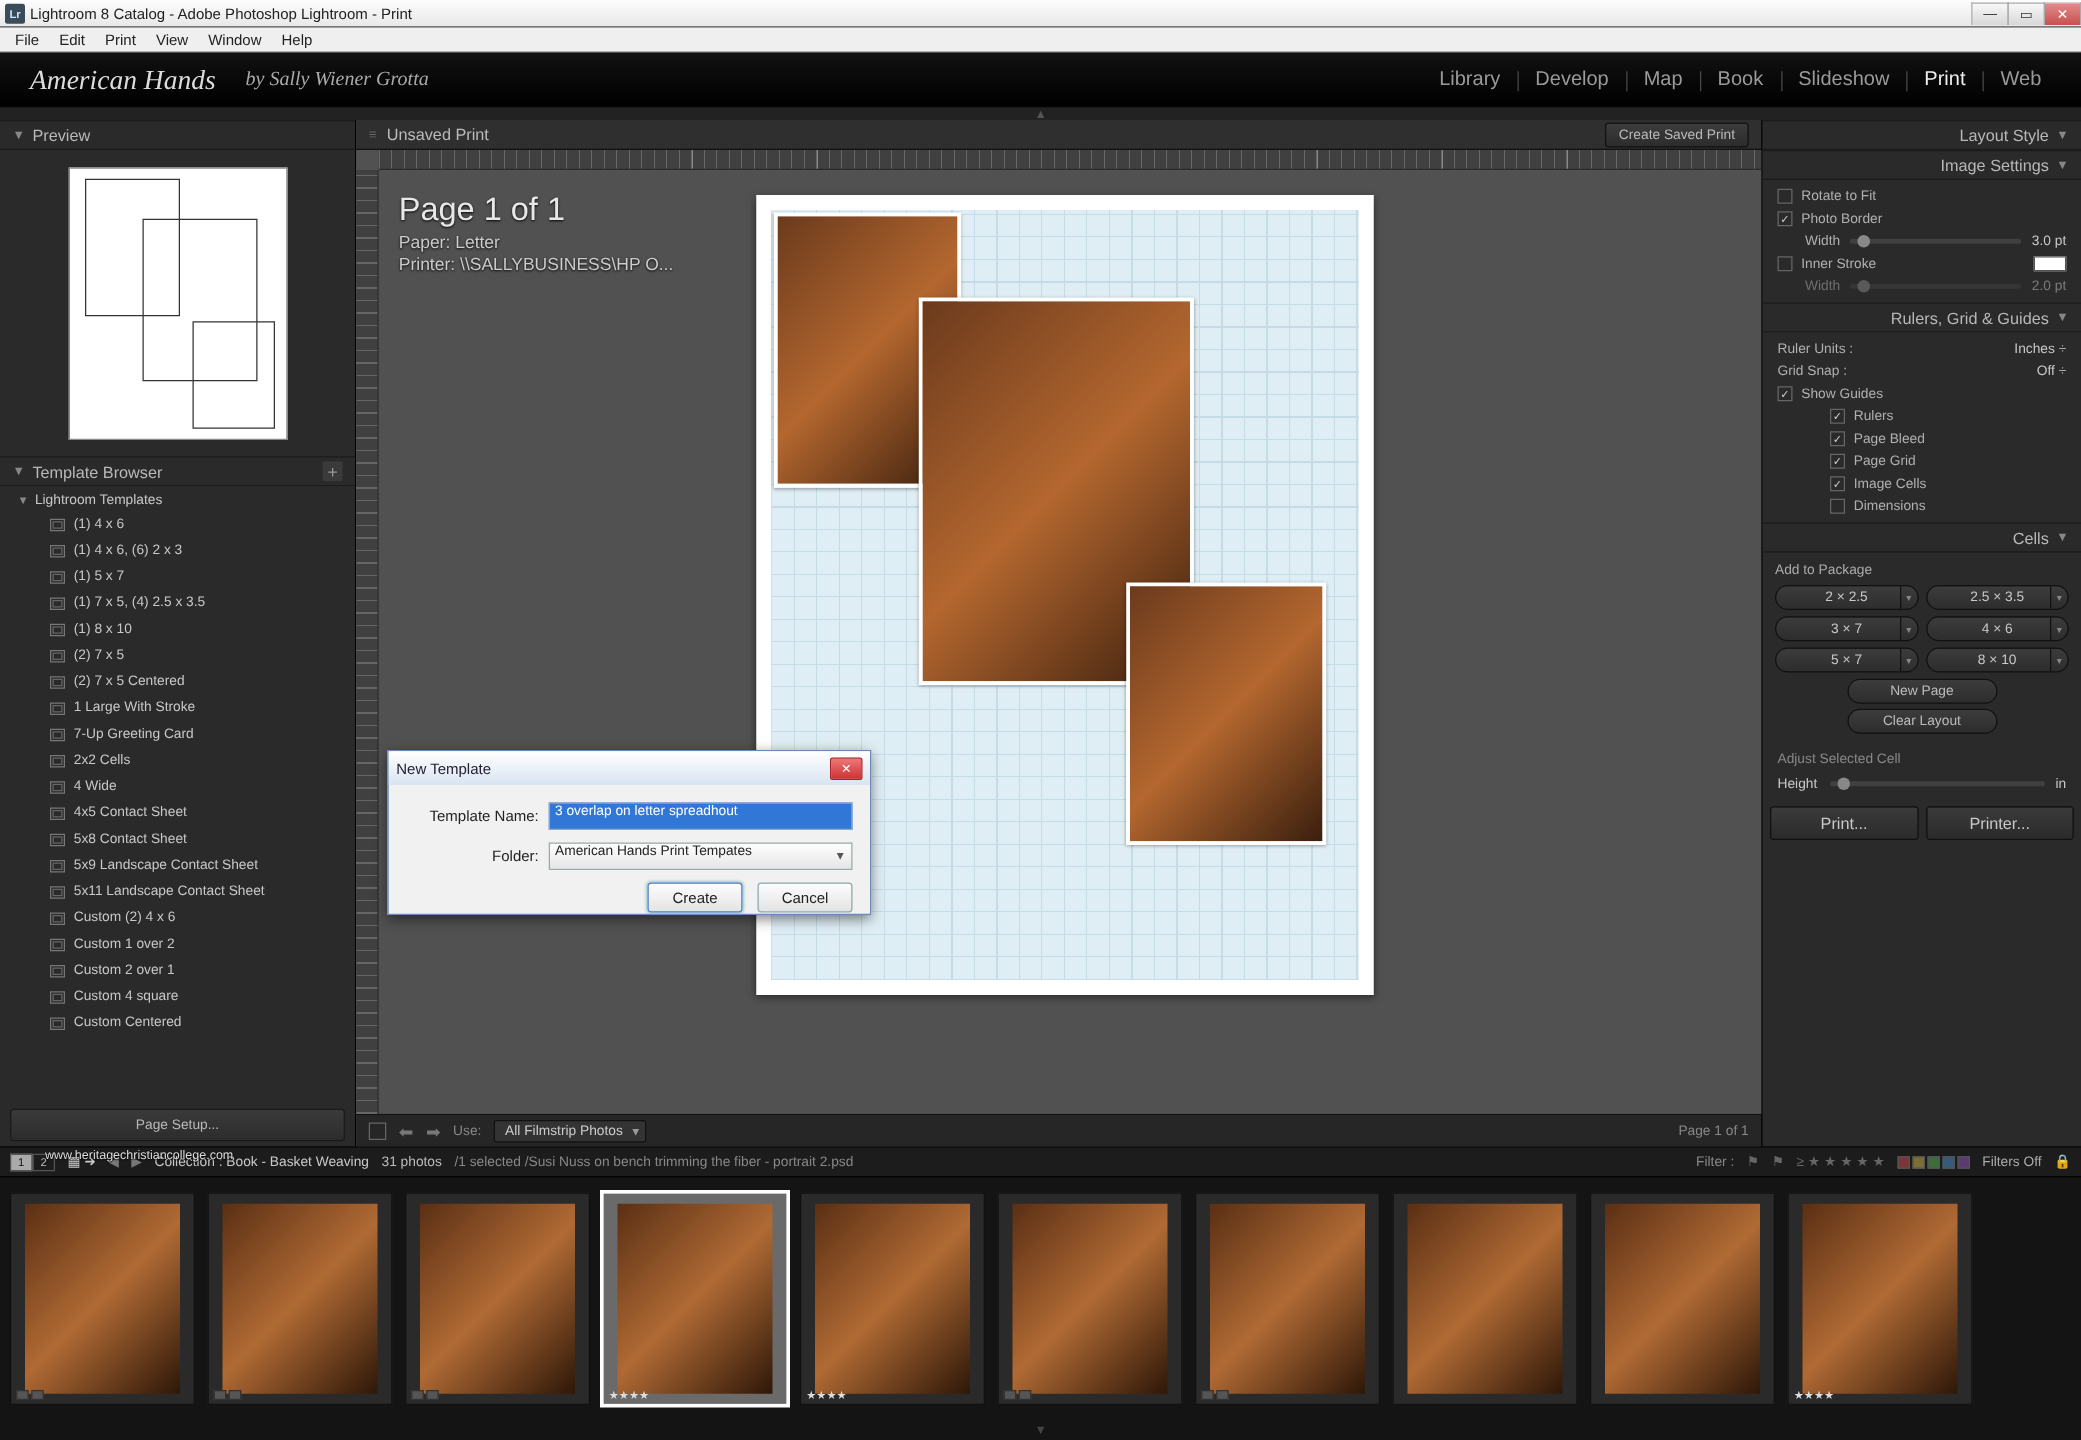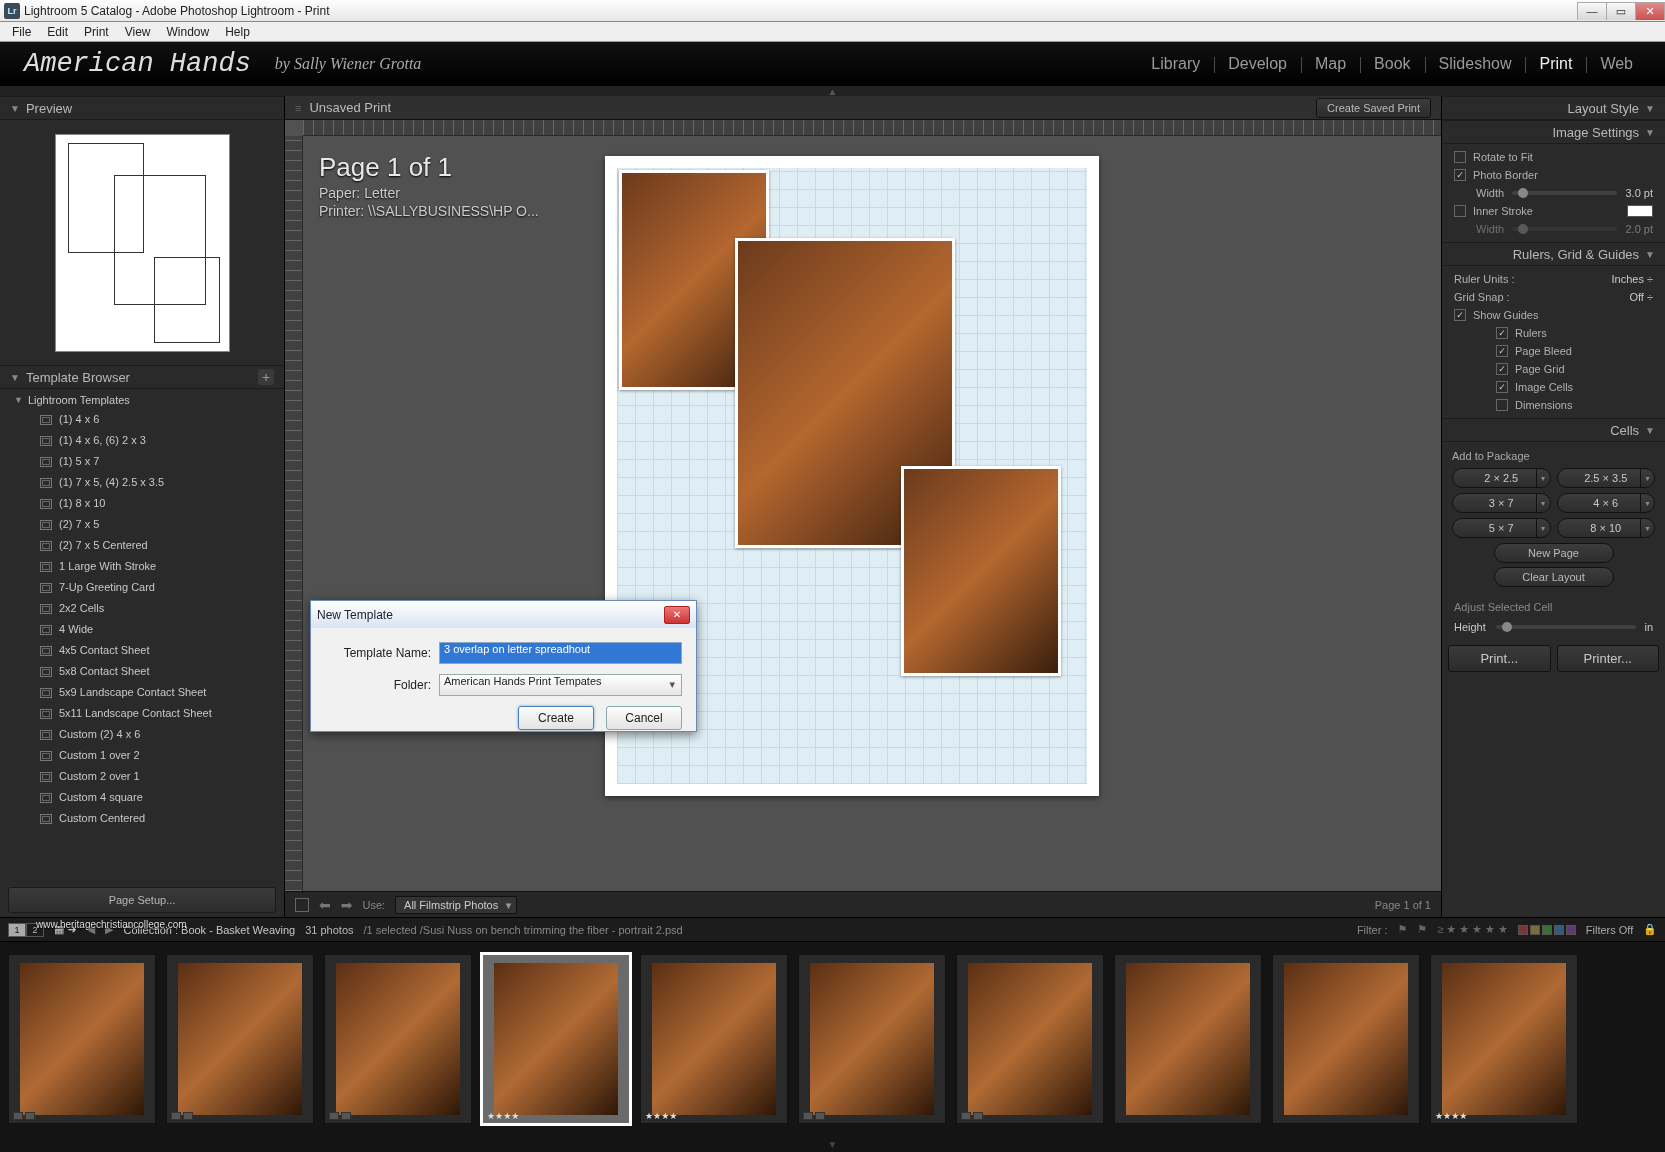--- a/index.html
+++ b/index.html
@@ -10,21 +10,21 @@
 .titlebar .title{color:#222;font-size:12px}
 .titlebar .spacer{flex:1}
 .win-btns{display:flex}
 .win-btn{width:30px;height:18px;background:linear-gradient(#f8f8f8,#d8d8d8);border:1px solid #aaa;border-bottom:none;margin-left:-1px;display:flex;align-items:center;justify-content:center;color:#333;font-size:11px}
 .win-btn.close{background:linear-gradient(#e28a8a,#c95050);color:#fff}
 
 .menubar{height:20px;background:#efefef;display:flex;align-items:center;padding:0 4px;border-bottom:1px solid #999}
 .menubar .mi{color:#222;padding:3px 8px;font-size:12px}
 
 .identrow{height:44px;background:linear-gradient(#111,#000);display:flex;align-items:center;padding:0 18px 0 24px;border-bottom:1px solid #000}
-.ident-main{font-family:Liberation Mono, monospace;font-size:27px;color:#ddd;font-style:italic}
+.ident-main{font-family:Liberation Serif, serif;font-size:22px;color:#ddd;font-style:italic}
 .ident-sub{font-family:"Brush Script MT","Segoe Script",cursive;font-size:16px;color:#aaa;margin-left:24px;font-style:italic}
 .identrow .spacer{flex:1}
 .modules{display:flex;align-items:center}
 .mod{color:#9a9a9a;font-size:16px;padding:0 14px;position:relative}
 .mod.sep:before{content:"";position:absolute;left:0;top:2px;height:16px;border-left:1px solid #4a4a4a}
 .mod.active{color:#eee;font-weight:500}
 
 .toparrow{height:10px;background:#222;display:flex;align-items:center;justify-content:center}
 .toparrow .tri{color:#555;font-size:10px}
 
@@ -64,21 +64,21 @@
 .photo{position:absolute;border:3px solid #fff;box-shadow:0 1px 3px rgba(0,0,0,.4);background:linear-gradient(135deg,#6b3a1c,#b4672f,#3a1e0d)}
 .toolbar2{height:26px;background:#262626;display:flex;align-items:center;padding:0 10px;border-top:1px solid #111;gap:10px}
 .toolbar2 .sq{width:14px;height:14px;border:1px solid #666}
 .toolbar2 .arrow{color:#777;font-size:14px}
 .toolbar2 .uselabel{color:#888}
 .toolbar2 .usesel{color:#ccc;background:#333;border:1px solid #111;padding:2px 18px 2px 8px;border-radius:2px;position:relative}
 .toolbar2 .usesel:after{content:"▾";position:absolute;right:5px;top:2px;color:#999}
 .toolbar2 .spacer{flex:1}
 .toolbar2 .pgof{color:#888}
 
-.rightpanel{width:224px;background:#2a2a2a;border-left:1px solid #000;display:flex;flex-direction:column;overflow:auto}
+.rightpanel{width:256px;background:#2a2a2a;border-left:1px solid #000;display:flex;flex-direction:column;overflow:auto}
 .rpanel-head{height:24px;background:#2a2a2a;display:flex;align-items:center;justify-content:flex-end;padding:0 10px;border-top:1px solid #1b1b1b;border-bottom:1px solid #1b1b1b}
 .rpanel-head .hname{color:#b8b8b8;font-size:13px}
 .rpanel-head .tri{color:#888;margin-left:6px;font-size:10px}
 .layout-list .li{padding:4px 12px;color:#a8a8a8;font-size:11px;border-top:1px solid #232323}
 .layout-list .li.active{background:#e2e2e2;color:#222}
 .rp-body{padding:4px 12px;background:#2a2a2a}
 .rp-row{display:flex;align-items:center;padding:3px 0;font-size:11px}
 .rp-row .cb{width:12px;height:12px;border:1px solid #666;margin-right:7px;display:flex;align-items:center;justify-content:center;font-size:9px;color:#ccc}
 .rp-row .lbl{color:#b0b0b0}
 .rp-row.sub{padding-left:22px}
@@ -140,21 +140,21 @@
 .watermark{position:absolute;left:36px;bottom:222px;color:#ddd;font-size:10px;text-shadow:0 1px 1px #000;z-index:50}
 
 .botarrow{height:16px;background:#141414;display:flex;align-items:center;justify-content:center}
 .botarrow .tri{color:#444;font-size:10px}
 </style>
 </head>
 <body>
 
 <div class="titlebar">
   <div class="lr-icon">Lr</div>
-  <div class="title">Lightroom 5 Catalog - Adobe Photoshop Lightroom - Print</div>
+  <div class="title">Lightroom 8 Catalog - Adobe Photoshop Lightroom - Print</div>
   <div class="spacer"></div>
   <div class="win-btns">
     <div class="win-btn">—</div>
     <div class="win-btn">▭</div>
     <div class="win-btn close">✕</div>
   </div>
 </div>
 
 <div class="menubar">
   <div class="mi">File</div>

